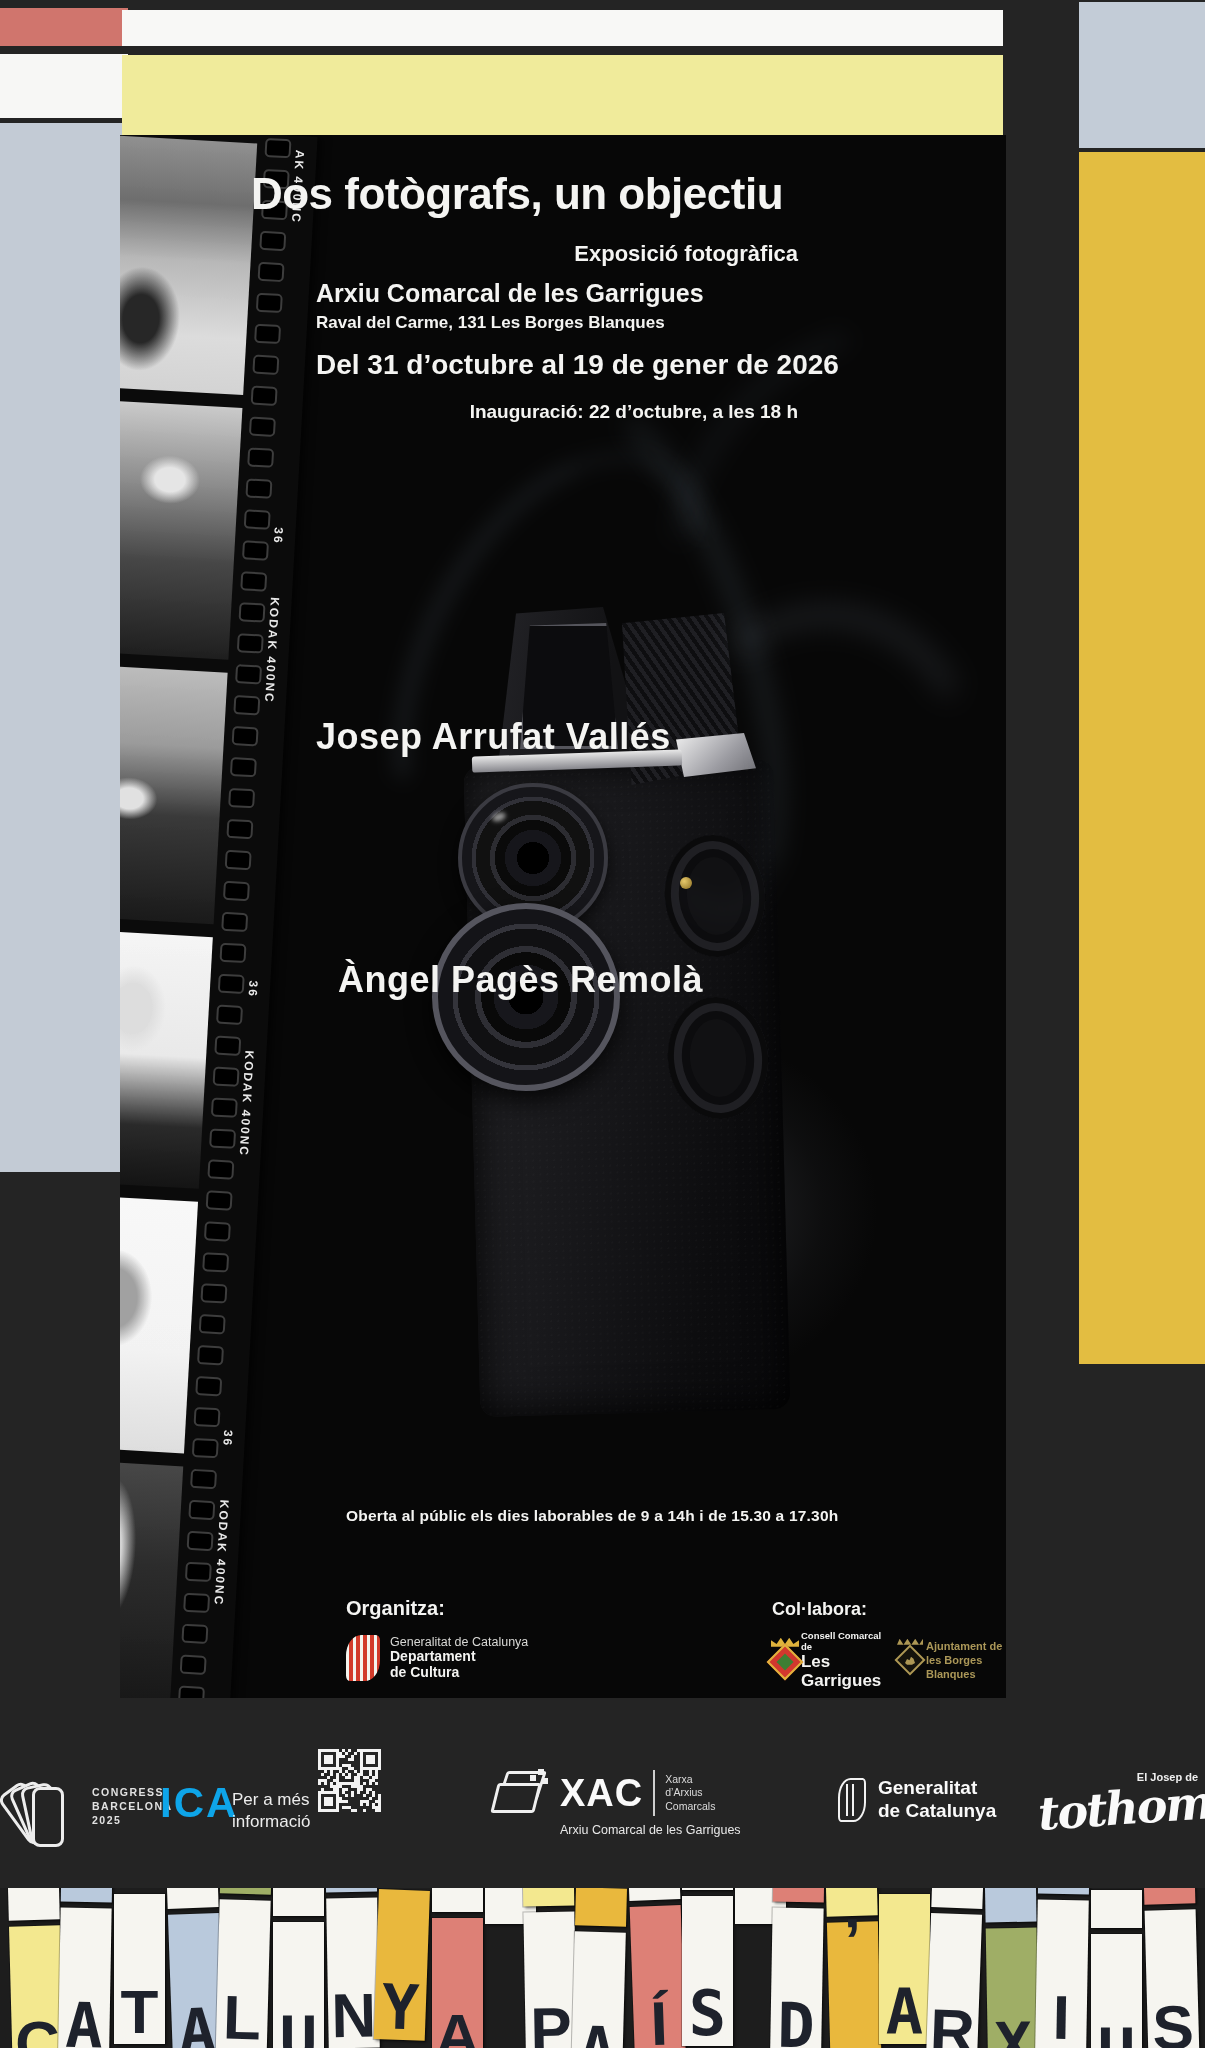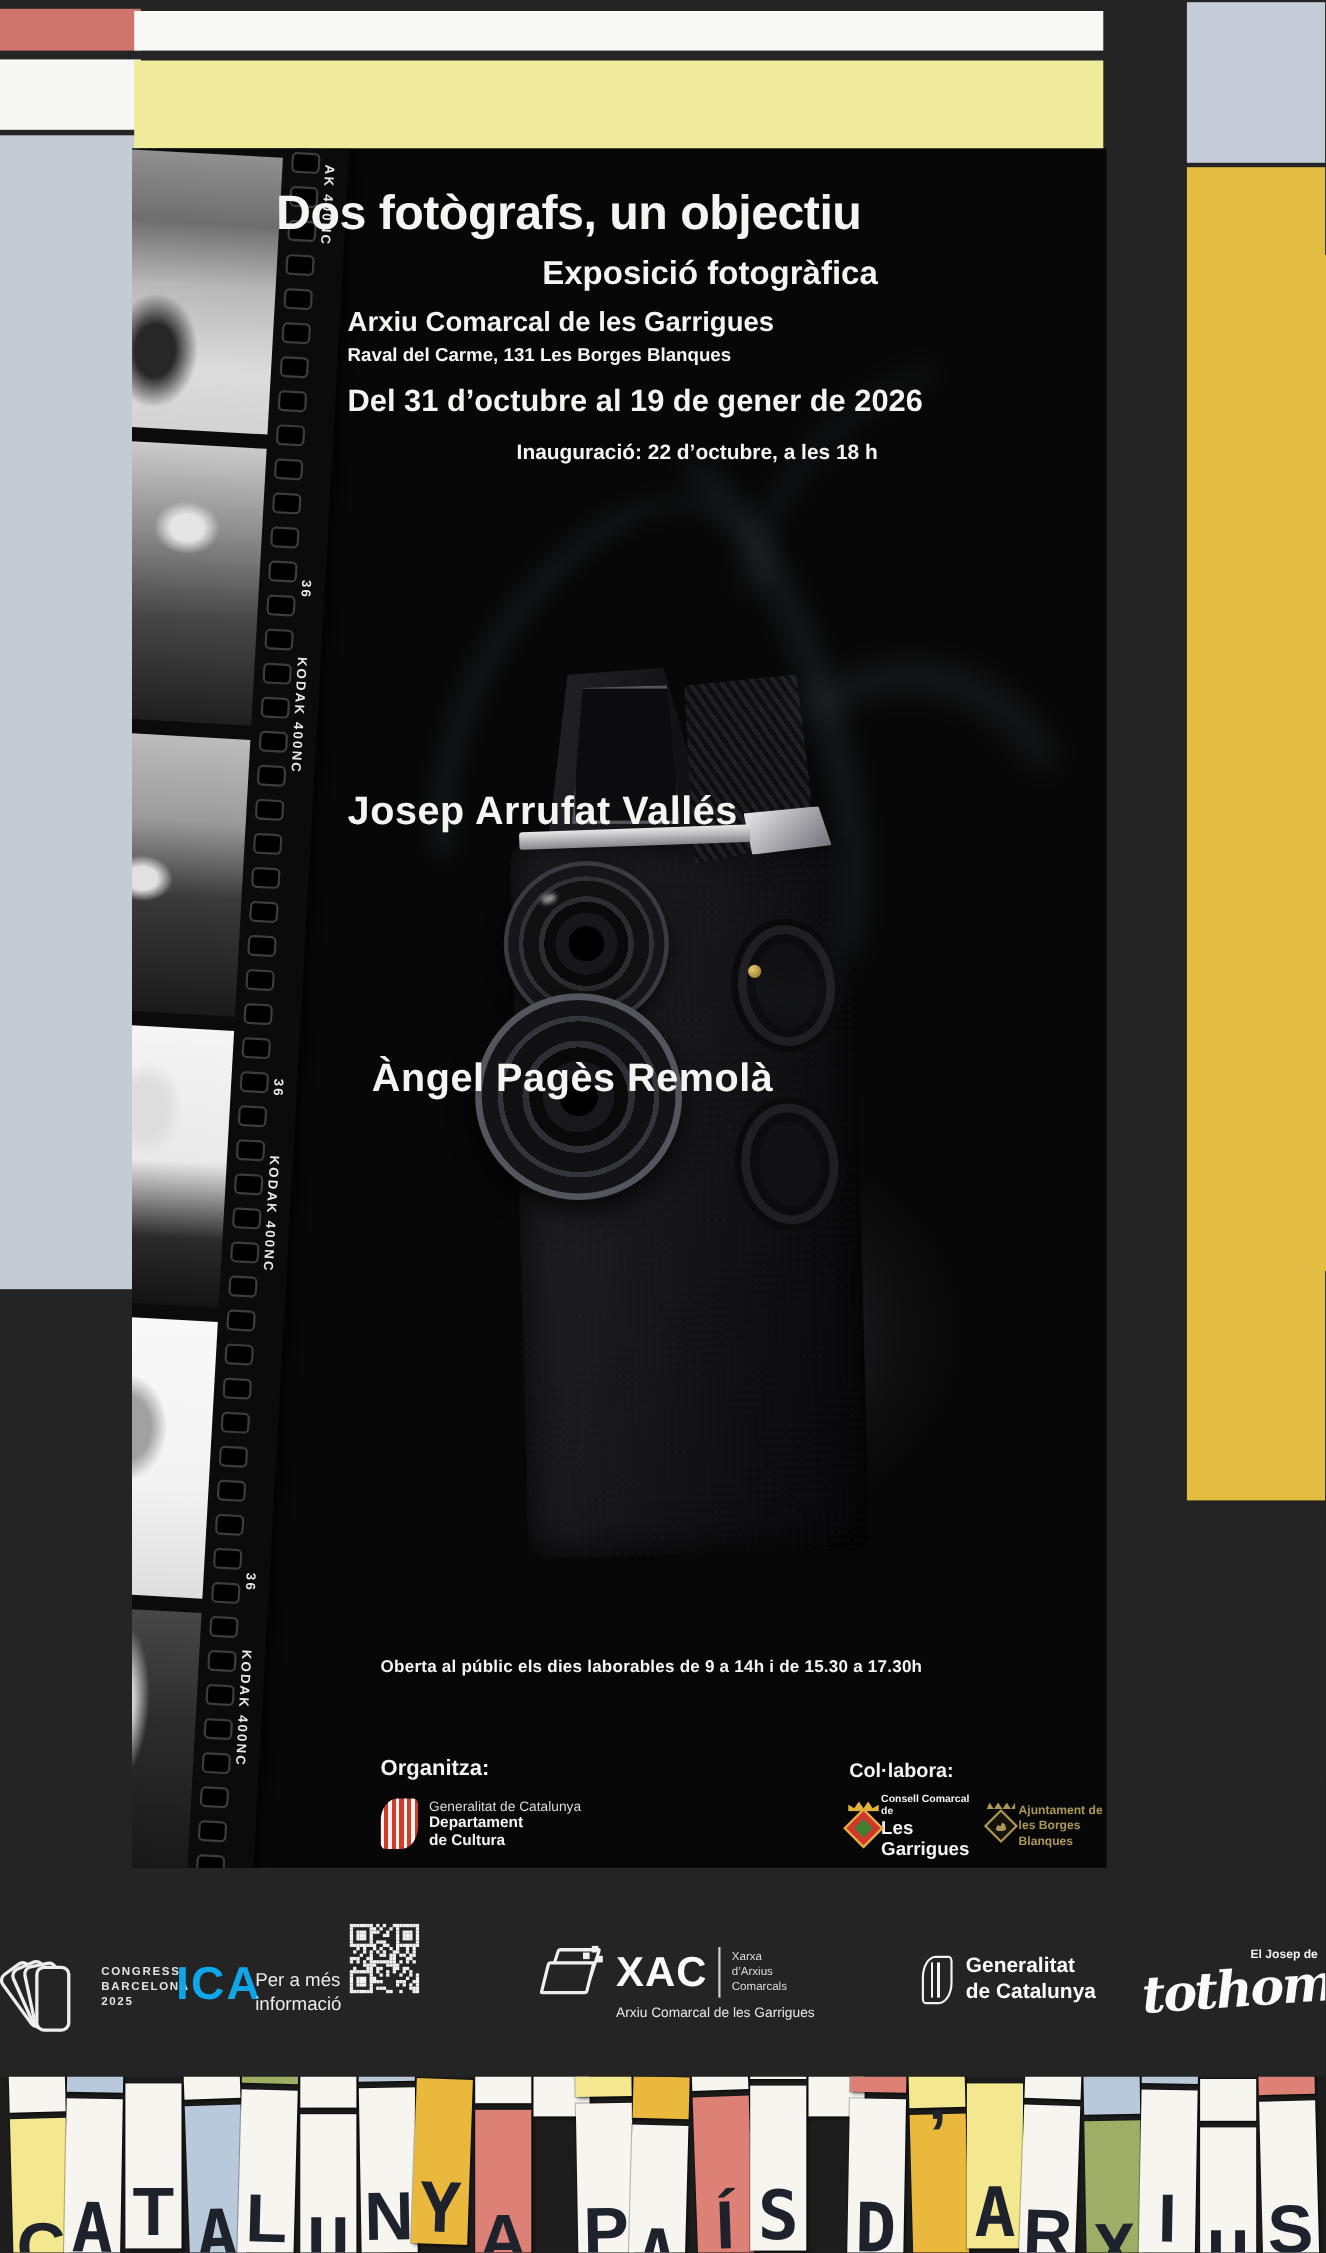--- a/index.html
+++ b/index.html
@@ -95,21 +95,21 @@
             box-shadow:0 10px 24px rgba(0,0,0,.8);}
   .cam-spec{position:absolute;left:372px;top:678px;width:14px;height:8px;border-radius:50%;
             background:rgba(255,255,255,.55);filter:blur(2px);transform:rotate(-20deg);}
   .cam-screw{position:absolute;left:560px;top:742px;width:12px;height:12px;border-radius:50%;
             background:radial-gradient(circle at 35% 35%,#e8c96a,#8a6d20);}
 
   
   .ptxt{position:absolute;z-index:6;font-weight:bold;line-height:1.12;}
   .headline{left:116px;top:34px;width:562px;text-align:center;}
   .headline h1{margin:0;font-size:44px;letter-spacing:-.5px;font-weight:bold;}
-  .headline .sub{margin-top:14px;font-size:30px;text-align:right;}
+  .headline .sub{margin-top:24px;font-size:22px;text-align:right;}
   .venue{left:196px;top:144px;font-size:25px;}
   .address{left:196px;top:178px;font-size:17px;}
   .dates{left:196px;top:214px;font-size:28px;}
   .inaug{left:196px;top:266px;width:482px;text-align:right;font-size:19px;}
   .name1{left:196px;top:582px;font-size:36px;letter-spacing:.5px;}
   .name2{left:218px;top:810px;font-size:36px;letter-spacing:.5px;margin-top:15px;}
   .hours{left:226px;top:1372px;font-size:15.5px;letter-spacing:.2px;}
 
   
   .organitza-label{left:226px;top:1462px;font-size:20px;}

